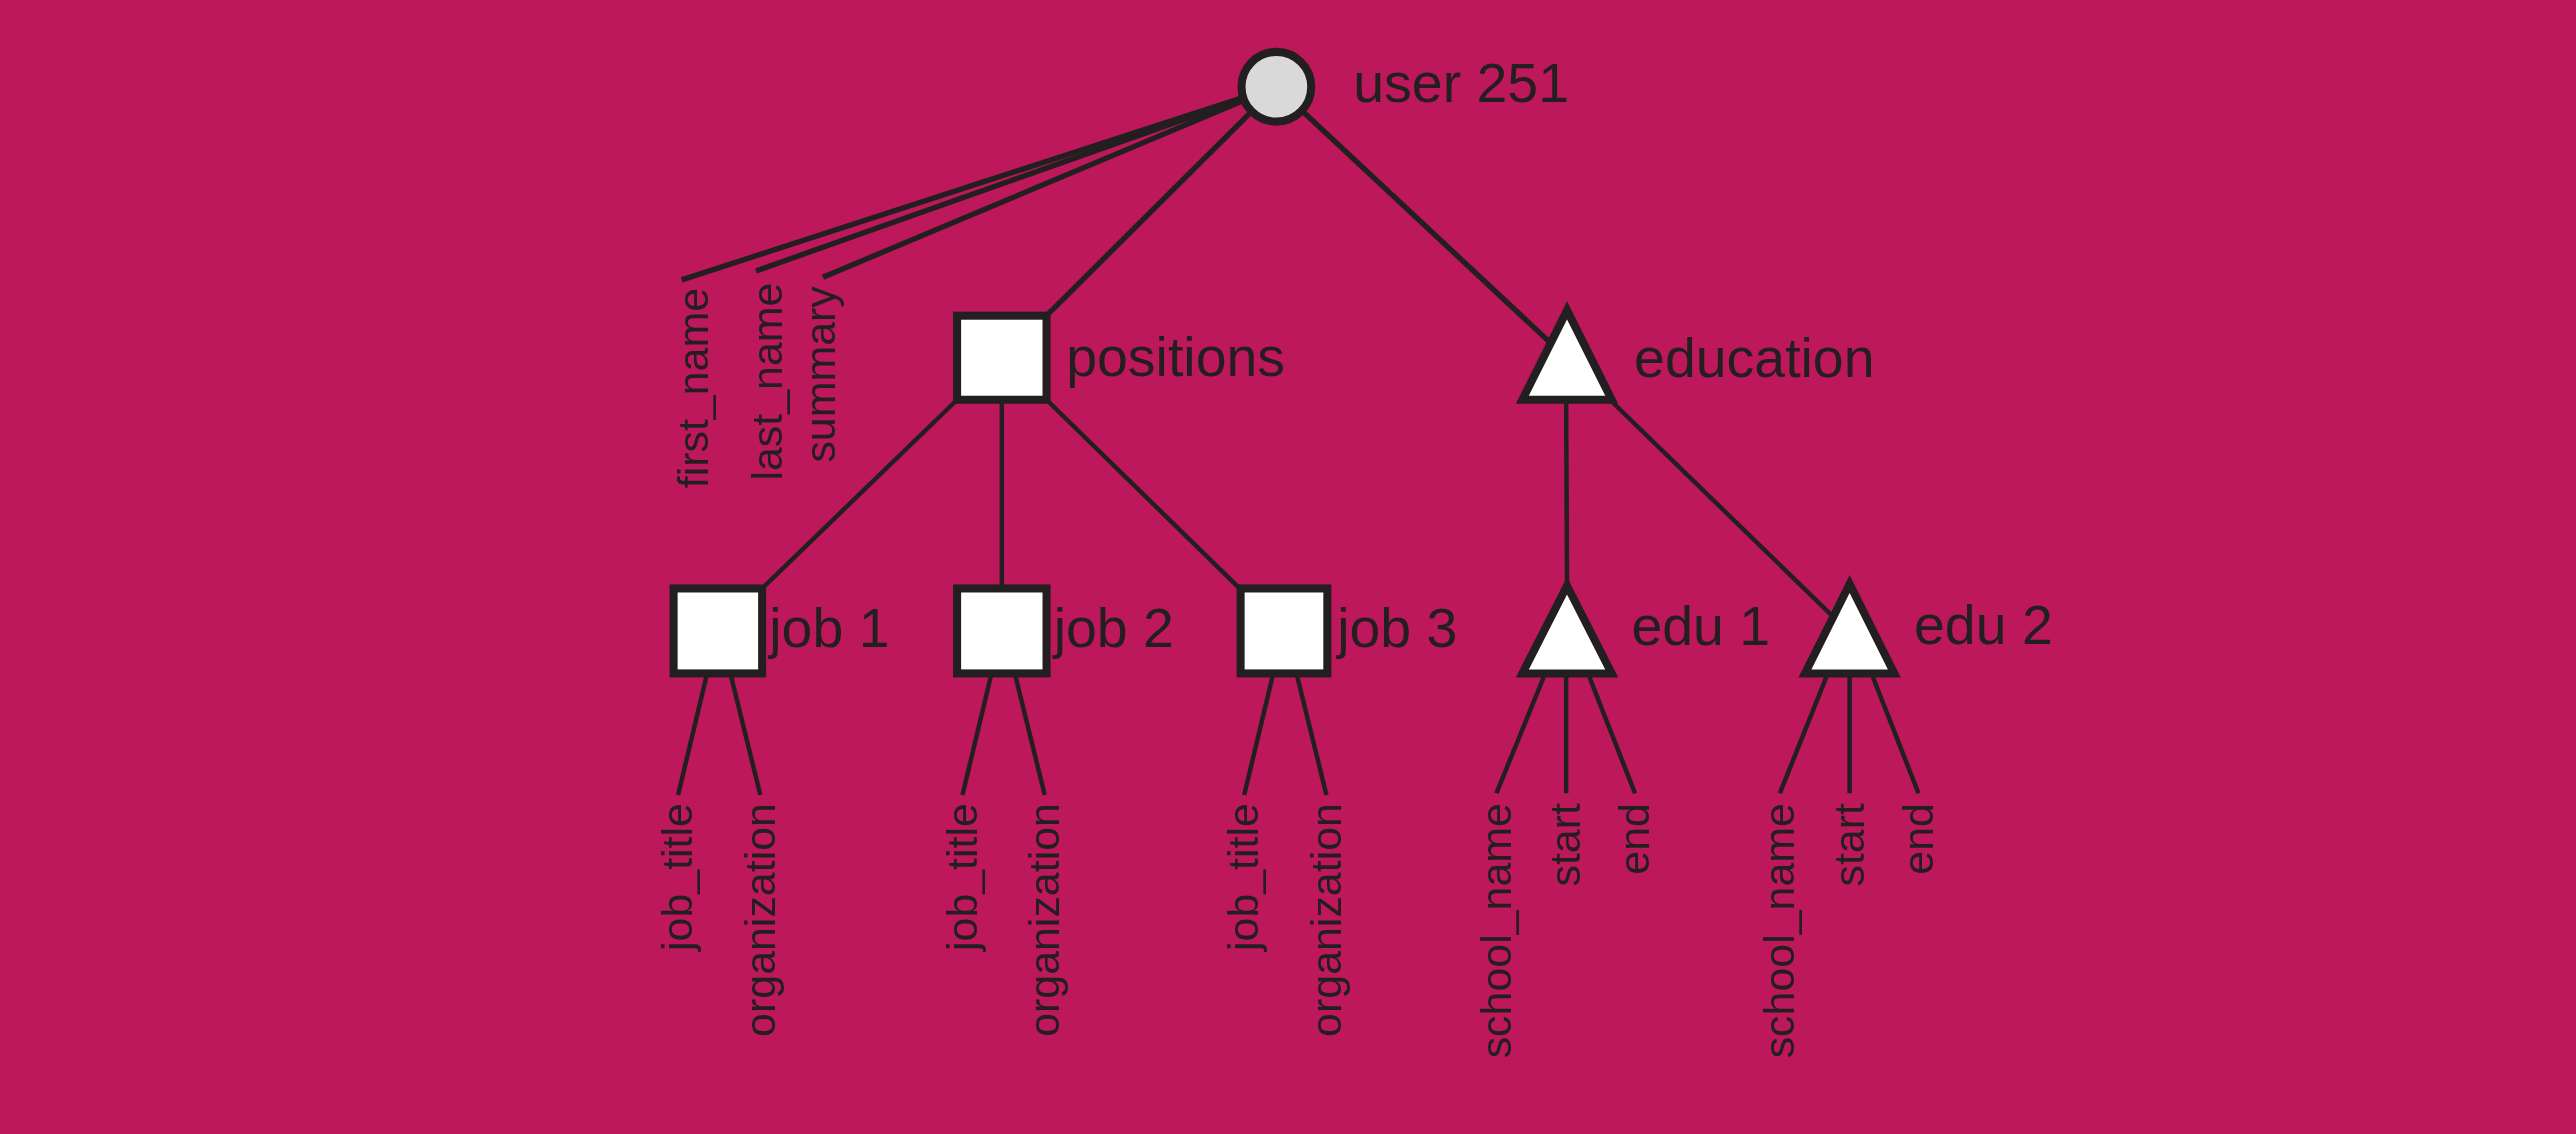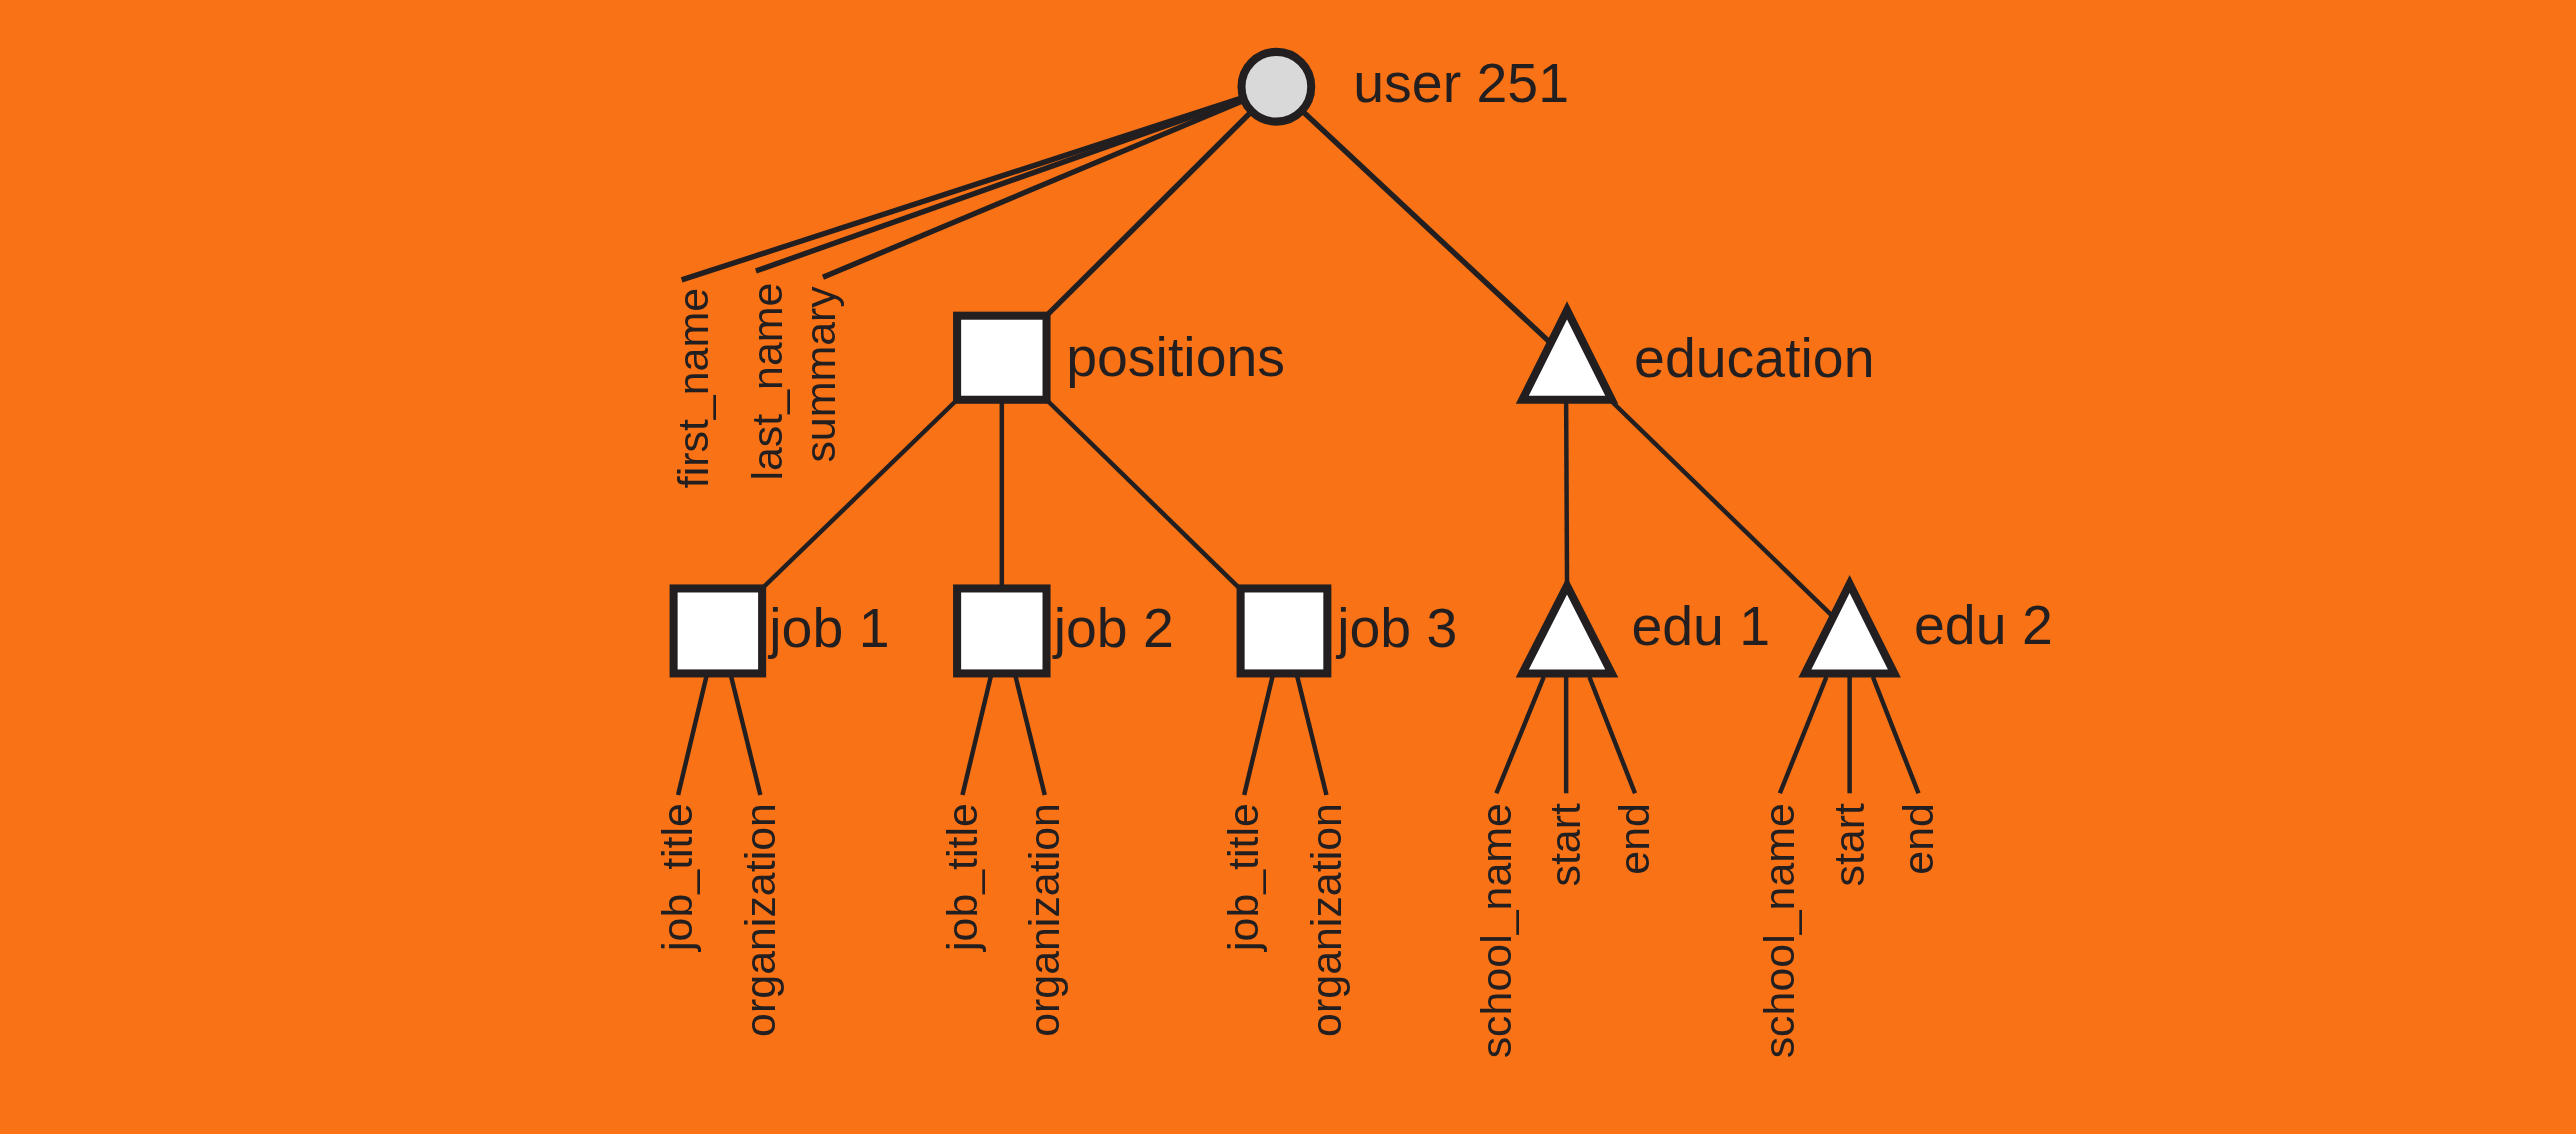--- a/index.html
+++ b/index.html
@@ -8,21 +8,21 @@
     background: #ffffff;
     width: 2576px;
     height: 1134px;
     overflow: hidden;
     font-family: "Liberation Sans", sans-serif;
   }
   #canvas {
     position: relative;
     width: 2576px;
     height: 1134px;
-    background: #f97316;
+    background: #be185d;
   }
   svg { display: block; }
   .edge {
     stroke: #231f20;
     stroke-width: 5;
     fill: none;
   }
   .edge-root { stroke-width: 6; }
   .shape {
     stroke: #231f20;

